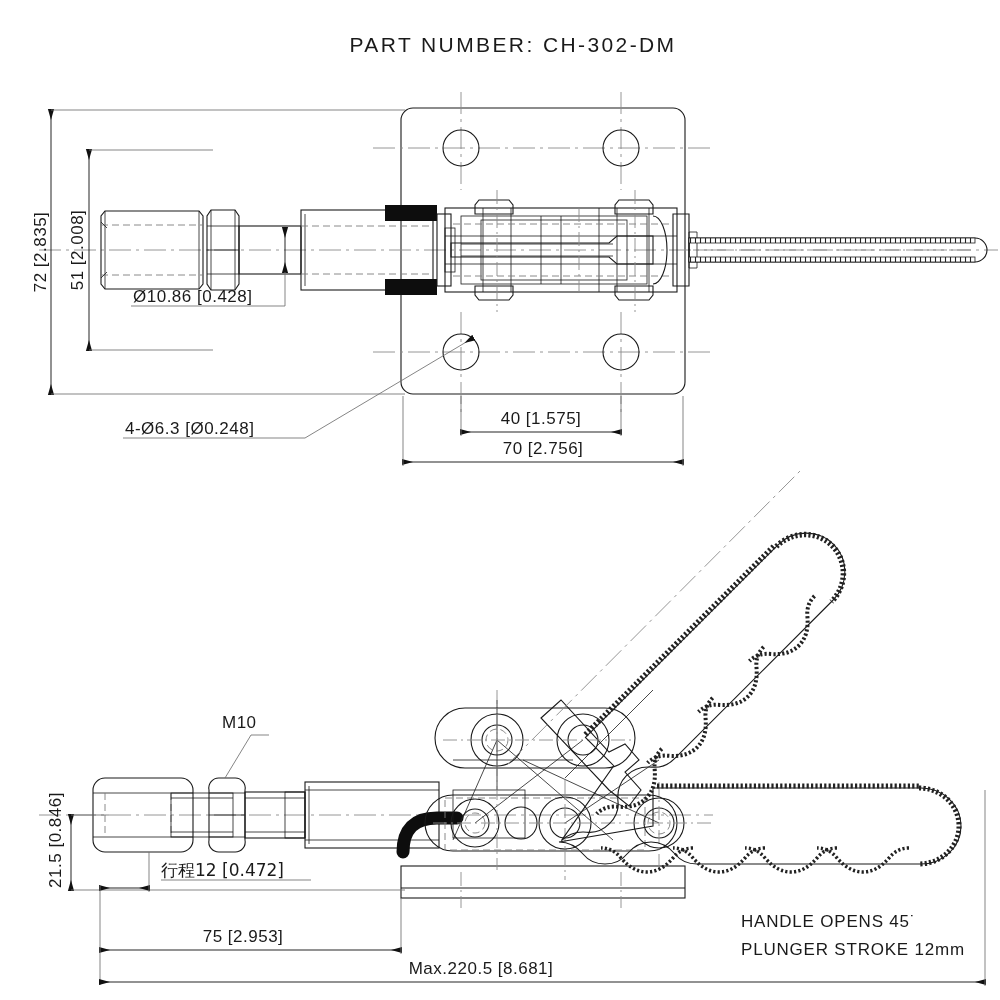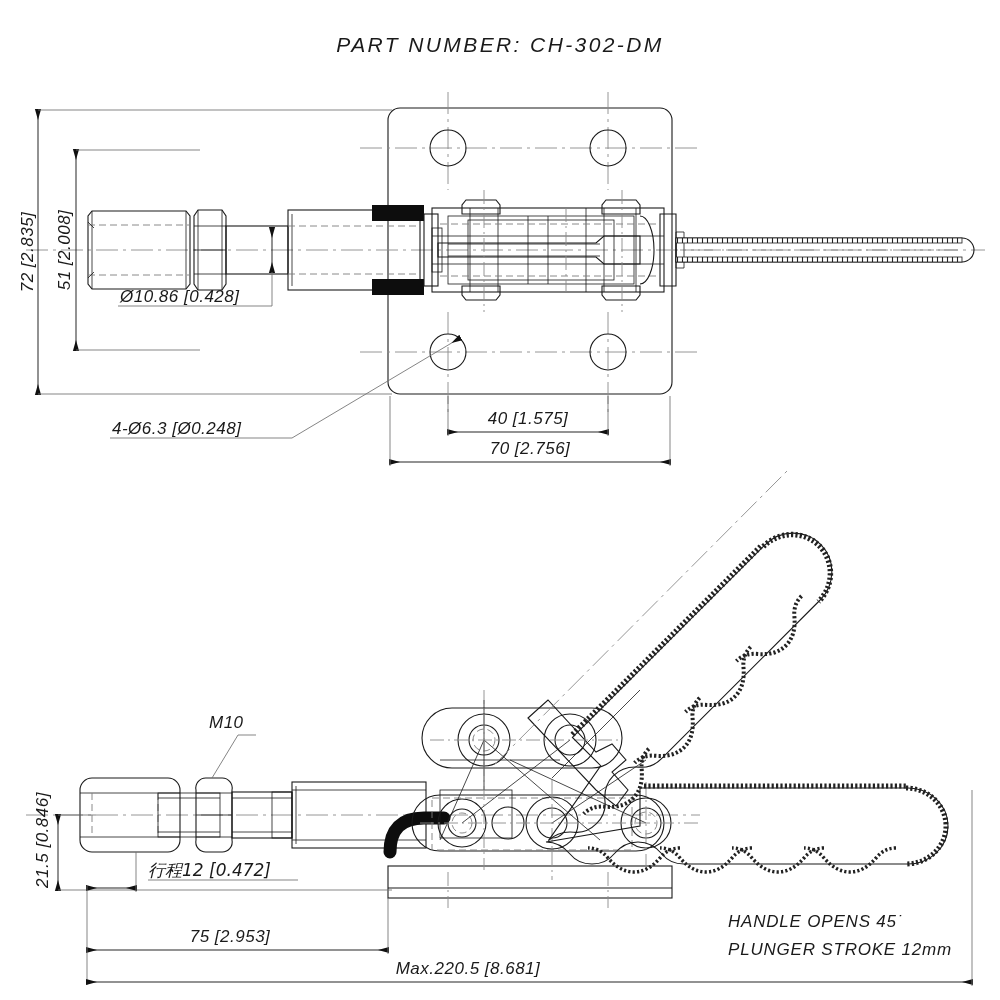--- a/index.html
+++ b/index.html
@@ -9,24 +9,23 @@
   }
   body {
     width: 1000px;
     height: 1000px;
     font-family: "Liberation Sans", sans-serif;
     overflow: hidden;
     position: relative;
   }
   #sheet {
     position: absolute;
-    left: 0; top: 0;
+    left: 13px; top: 0;
     width: 850px;
     height: 1000px;
-    font-style: italic;
   }
   svg { display: block; }
   .ln    { stroke: #1a1a1a; stroke-width: 1.1; fill: none; }
   .ln-t  { stroke: #1a1a1a; stroke-width: 0.8; fill: none; }
   .ctr   { stroke: #8a8a8a; stroke-width: 0.9; fill: none;
            stroke-dasharray: 22 5 3 5; }
   .ctr-s { stroke: #8a8a8a; stroke-width: 0.9; fill: none;
            stroke-dasharray: 14 4 2 4; }
   .hid   { stroke: #7d7d7d; stroke-width: 0.9; fill: none;
            stroke-dasharray: 7 4; }

